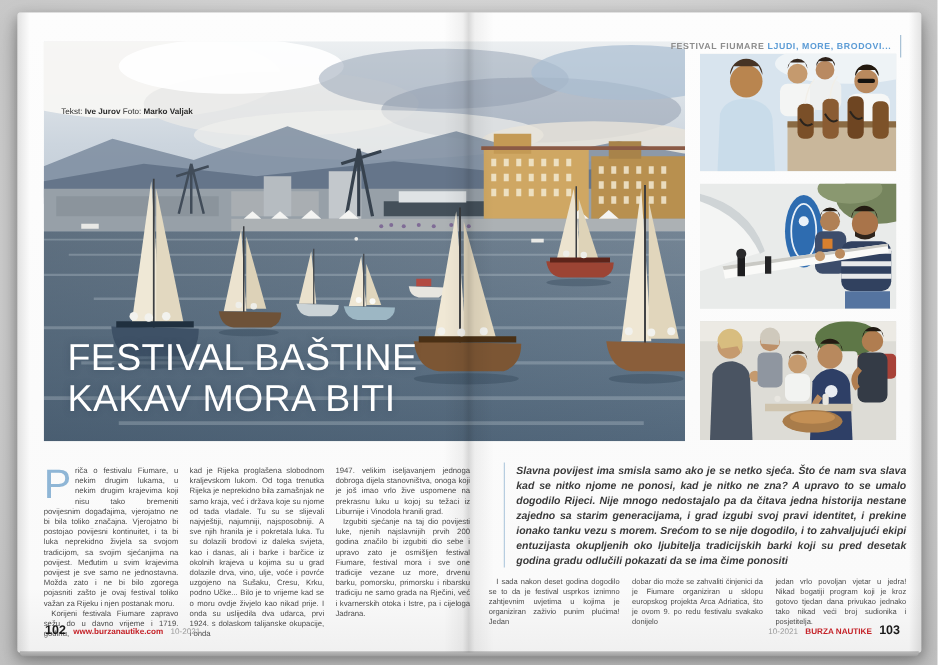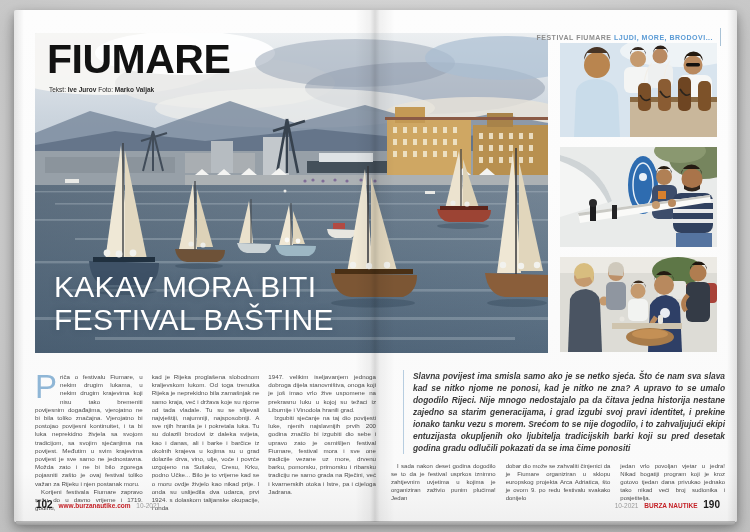--- a/index.html
+++ b/index.html
@@ -297,31 +297,30 @@
       <g fill="#2e4254" opacity=".35">
         <ellipse cx="88" cy="258" rx="34" ry="4"></ellipse>
           <ellipse cx="164" cy="233" rx="24" ry="3"></ellipse>
         <ellipse cx="338" cy="270" rx="42" ry="4.5"></ellipse>
           <ellipse cx="428" cy="193" rx="26" ry="3"></ellipse>
         <ellipse cx="482" cy="270" rx="30" ry="4"></ellipse>
       </g>
     </svg>
   </div>
 
-  <div class="article-title">FIUMARE</div>
   <div class="byline">
     <span>Tekst:</span>
     <b>Ive Jurov</b>
     <span>Foto:</span>
     <b>Marko Valjak</b>
   </div>
 
   <div class="photo-headline">
+    <div>FESTIVAL BAŠTINE</div>
     <div>KAKAV MORA BITI</div>
-    <div>FESTIVAL BAŠTINE</div>
   </div>
 
   <div class="body-columns">
     <div class="col">
       <p><span class="dropcap">P</span><span>riča o festivalu Fiumare, u nekim drugim lukama, u nekim drugim krajevima koji nisu tako bremeniti povijesnim događajima, vjerojatno ne bi bila toliko značajna. Vjerojatno bi postojao povijesni kontinuitet, i ta bi luka neprekidno živjela sa svojom tradicijom, sa svojim sjećanjima na povijest. Međutim u svim krajevima povijest je sve samo ne jednostavna. Možda zato i ne bi bilo zgorega pojasniti zašto je ovaj festival toliko važan za Rijeku i njen postanak moru.</span></p>
       <p>Korijeni festivala Fiumare zapravo sežu do u davno vrijeme i 1719. godinu,</p>
     </div>
     <div class="col">
       <p>kad je Rijeka proglašena slobodnom kraljevskom lukom. Od toga trenutka Rijeka je neprekidno bila zamašnjak ne samo kraja, već i država koje su njome od tada vladale. Tu su se slijevali najvještiji, najumniji, najsposobniji. A sve njih hranila je i pokretala luka. Tu su dolazili brodovi iz daleka svijeta, kao i danas, ali i barke i barčice iz okolnih krajeva u kojima su u grad dolazile drva, vino, ulje, voće i povrće uzgojeno na Sušaku, Cresu, Krku, podno Učke... Bilo je to vrijeme kad se o moru ovdje živjelo kao nikad prije. I onda su uslijedila dva udarca, prvi 1924. s dolaskom talijanske okupacije, i onda</p>
     </div>
@@ -473,17 +472,17 @@
 
   <div class="right-columns">
     <div class="col">I sada nakon deset godina dogodilo se to da je festival usprkos iznimno zahtjevnim uvjetima u kojima je organiziran zaživio punim plućima! Jedan</div>
     <div class="col">dobar dio može se zahvaliti činjenici da je Fiumare organiziran u sklopu europskog projekta Arca Adriatica, što je ovom 9. po redu festivalu svakako donijelo</div>
     <div class="col">jedan vrlo povoljan vjetar u jedra! Nikad bogatiji program koji je kroz gotovo tjedan dana privukao jednako tako nikad veći broj sudionika i posjetitelja.</div>
   </div>
 
   <div class="footer footer-right">
     <span>10-2021</span><span class="sep"></span>
     <span class="mag-red">BURZA NAUTIKE</span><span class="sep"></span>
-    <span class="page-num">190</span>
+    <span class="page-num">103</span>
   </div>
 
   <div class="fold"></div>
 </div>
 
 </body></html>

